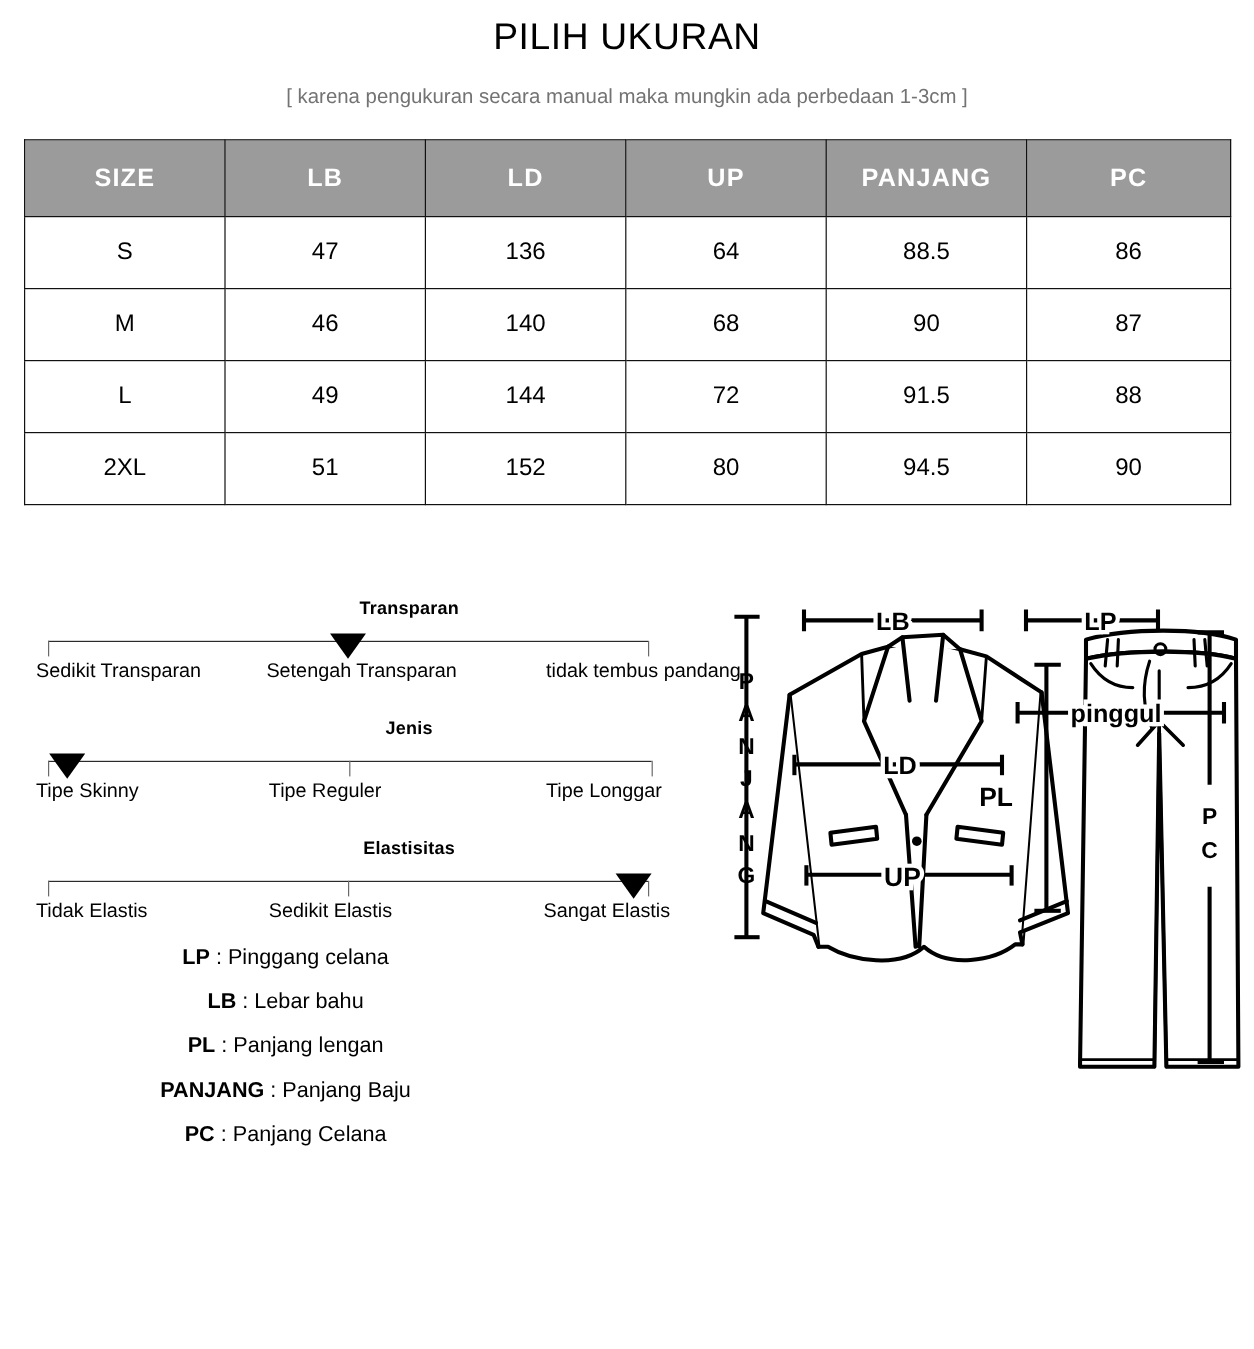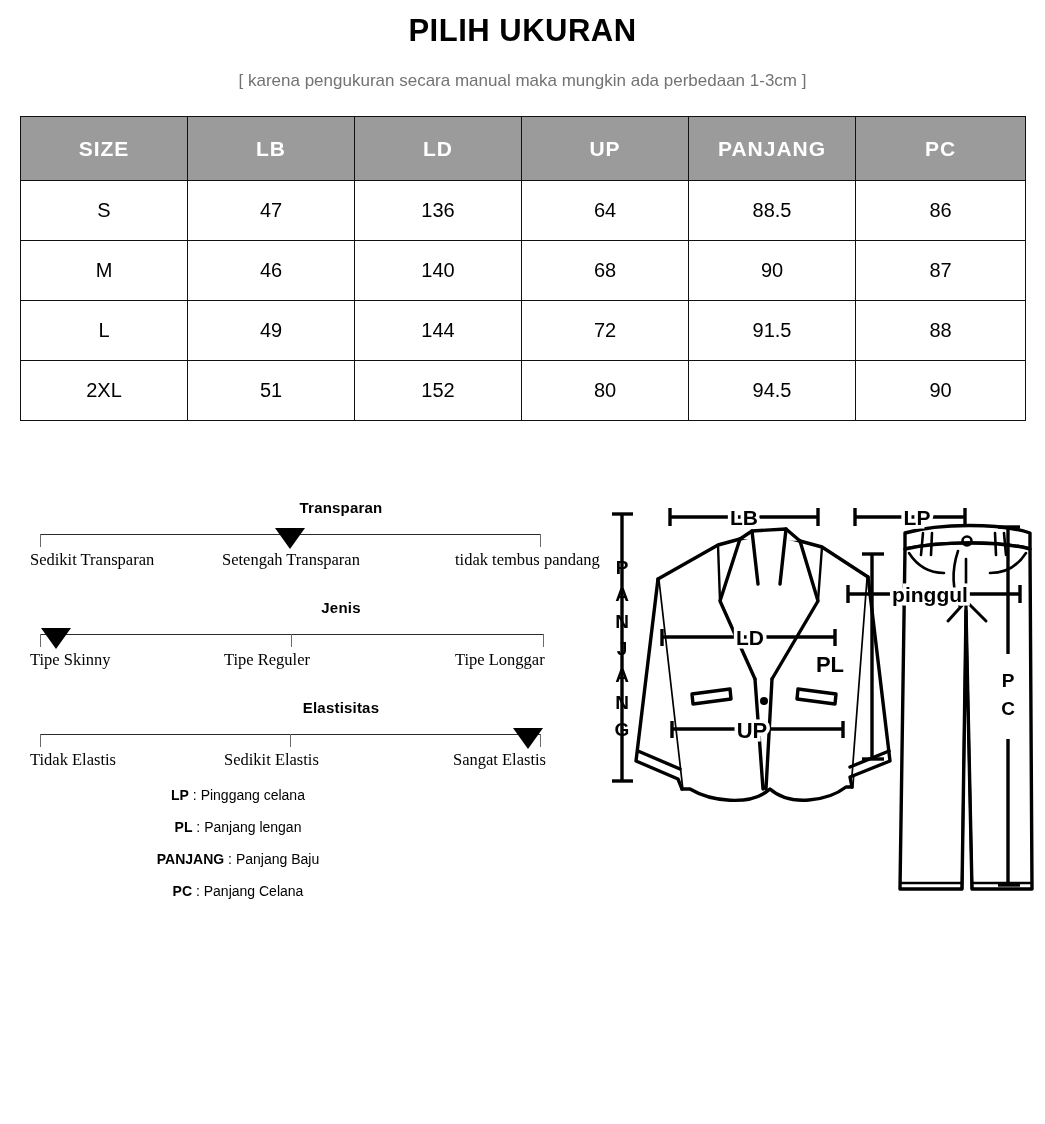--- a/index.html
+++ b/index.html
@@ -12,21 +12,21 @@
     font-family: "Liberation Sans", sans-serif;
     color: #000000;
     overflow: hidden;
     position: relative;
   }
 
   
   .page-title {
     text-align: center;
     font-size: 31px;
-    font-weight: bold;
+    font-weight: normal;
     letter-spacing: 0.5px;
     margin: 12px 0 0 0;
     padding: 0;
     line-height: 1.2;
   }
   .page-subtitle {
     text-align: center;
     font-size: 17px;
     font-weight: normal;
     margin: 22px 0 0 0;
@@ -115,38 +115,37 @@
     width: 0; height: 0;
     border-left: 15px solid transparent;
     border-right: 15px solid transparent;
     border-top: 21px solid #000000;
     margin-left: -15px;
   }
   .slider-labels {
     position: relative;
     height: 24px;
     margin-top: 5px;
-    font-family: Liberation Serif, serif;
   }
   .slider-labels span {
     position: absolute;
     font-size: 16.5px;
     white-space: nowrap;
     top: 0;
   }
 
   
   .legend {
     position: absolute;
     left: 28px;
     top: 288px;
     width: 420px;
   }
   .legend-row {
-    font-size: 14px;
+    font-size: 18px;
     margin-bottom: 16px;
     white-space: nowrap;
   }
   .legend-row .abbr { font-weight: bold; }
 
   
   .diagram {
     position: absolute;
     left: 600px;
     top: -10px;
@@ -269,20 +268,23 @@
         <span style="left:421px;">Sangat  Elastis</span>
       </div>
     </div>
   </div>
 
   <div class="legend">
     <div class="legend-row">
       <span class="abbr">LP</span><span> : </span><span>Pinggang celana</span>
     </div>
     <div class="legend-row">
+      <span class="abbr">LB</span><span> : </span><span>Lebar bahu</span>
+    </div>
+    <div class="legend-row">
       <span class="abbr">PL</span><span> : </span><span>Panjang lengan</span>
     </div>
     <div class="legend-row">
       <span class="abbr">PANJANG</span><span> : </span><span>Panjang Baju</span>
     </div>
     <div class="legend-row">
       <span class="abbr">PC</span><span> : </span><span>Panjang Celana</span>
     </div>
   </div>
 

